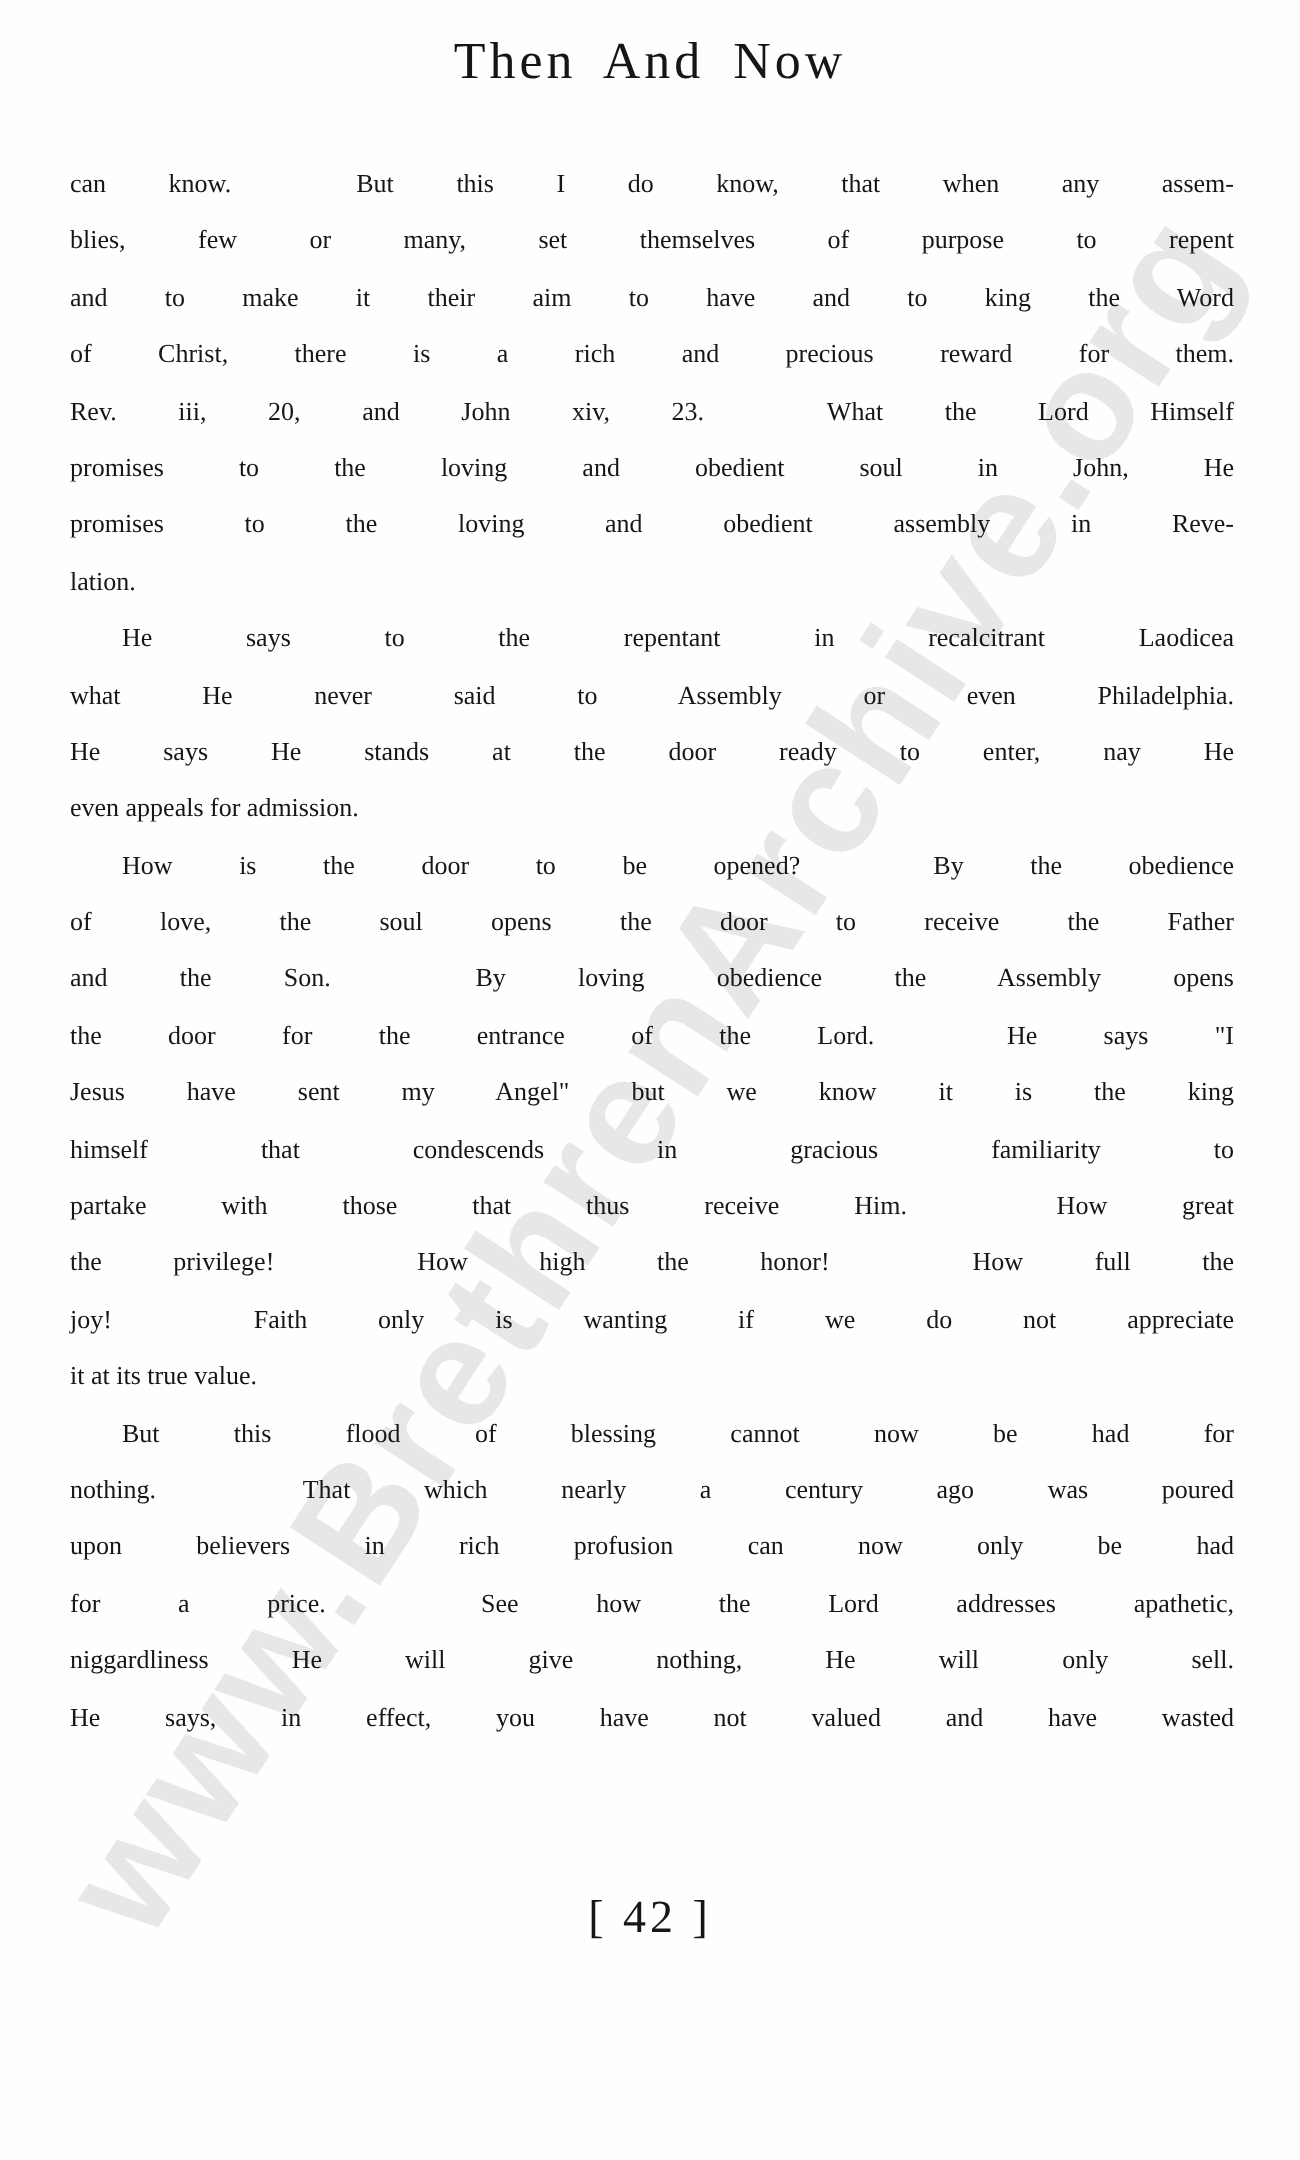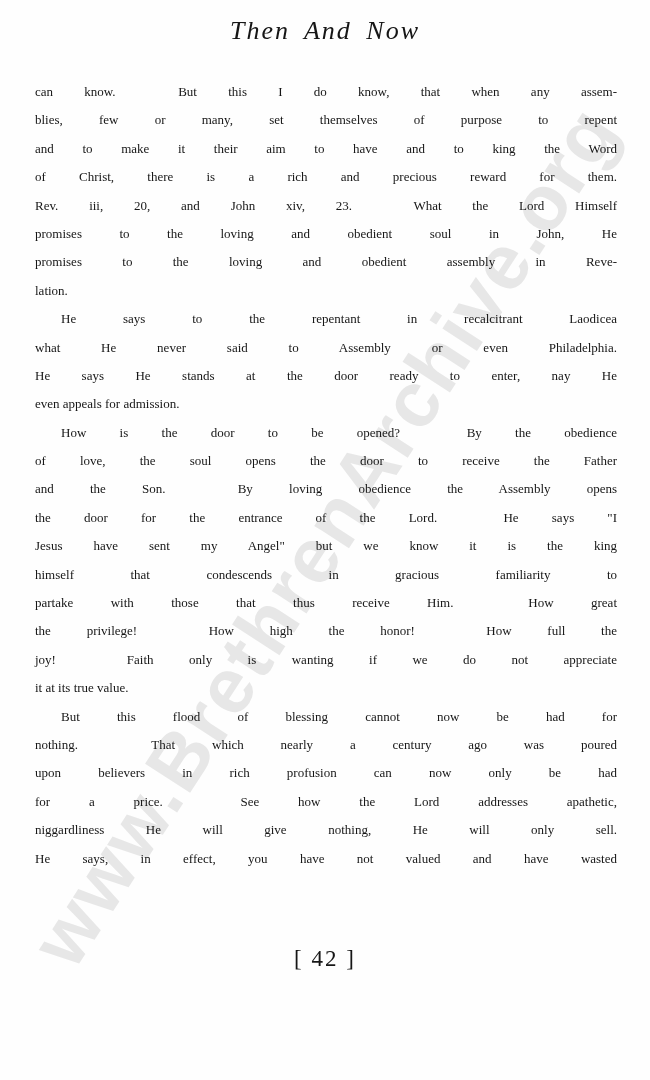--- a/index.html
+++ b/index.html
@@ -30,21 +30,20 @@
     white-space: nowrap;
     user-select: none;
     z-index: 0;
   }
   .page-title {
     position: absolute;
     top: 16px;
     left: 0;
     width: 100%;
     text-align: center;
-    font-style: italic;
     font-size: 26px;
     letter-spacing: 2px;
     word-spacing: 6px;
     z-index: 1;
   }
   .body-text {
     position: absolute;
     top: 78px;
     left: 35px;
     width: 582px;

